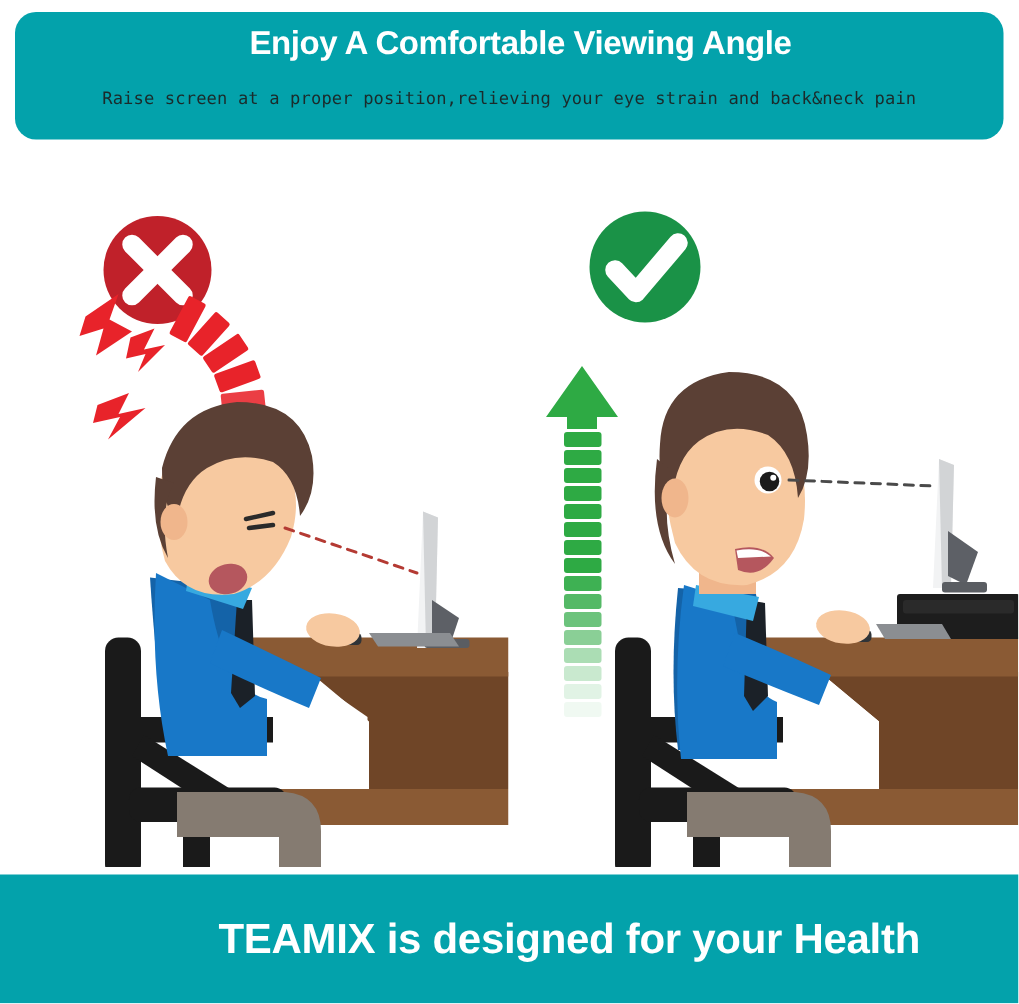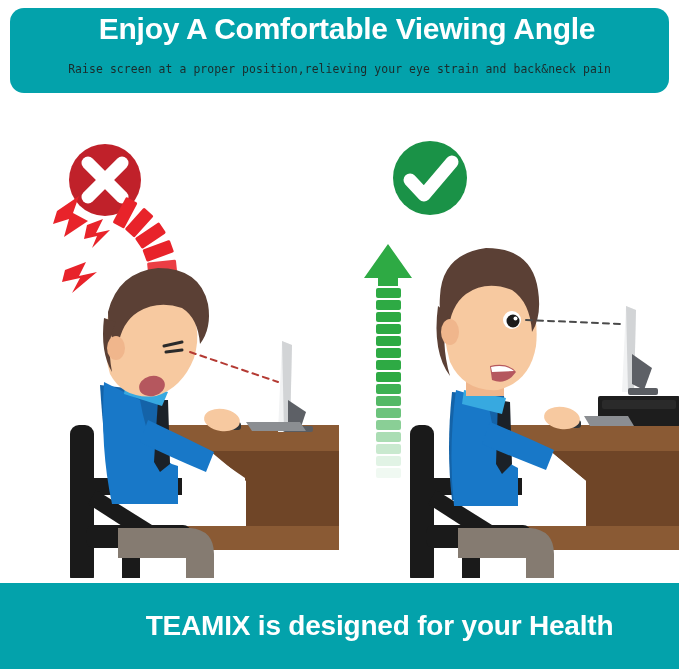--- a/index.html
+++ b/index.html
@@ -32,21 +32,21 @@
     box-sizing: border-box;
     display: flex;
     flex-direction: column;
     align-items: center;
     justify-content: center;
   }
   .header-title {
     color: #ffffff;
     font-family: "Liberation Sans", sans-serif;
     font-weight: bold;
-    font-size: 30px;
+    font-size: 22px;
     letter-spacing: -0.3px;
     line-height: 1.05;
     margin: 0 0 5px 15px;
     text-align: right;
     white-space: nowrap;
   }
   .header-subtitle {
     color: #1b2b2b;
     font-family: "DejaVu Sans Mono", "Liberation Mono", monospace;
     font-size: 11.4px;

